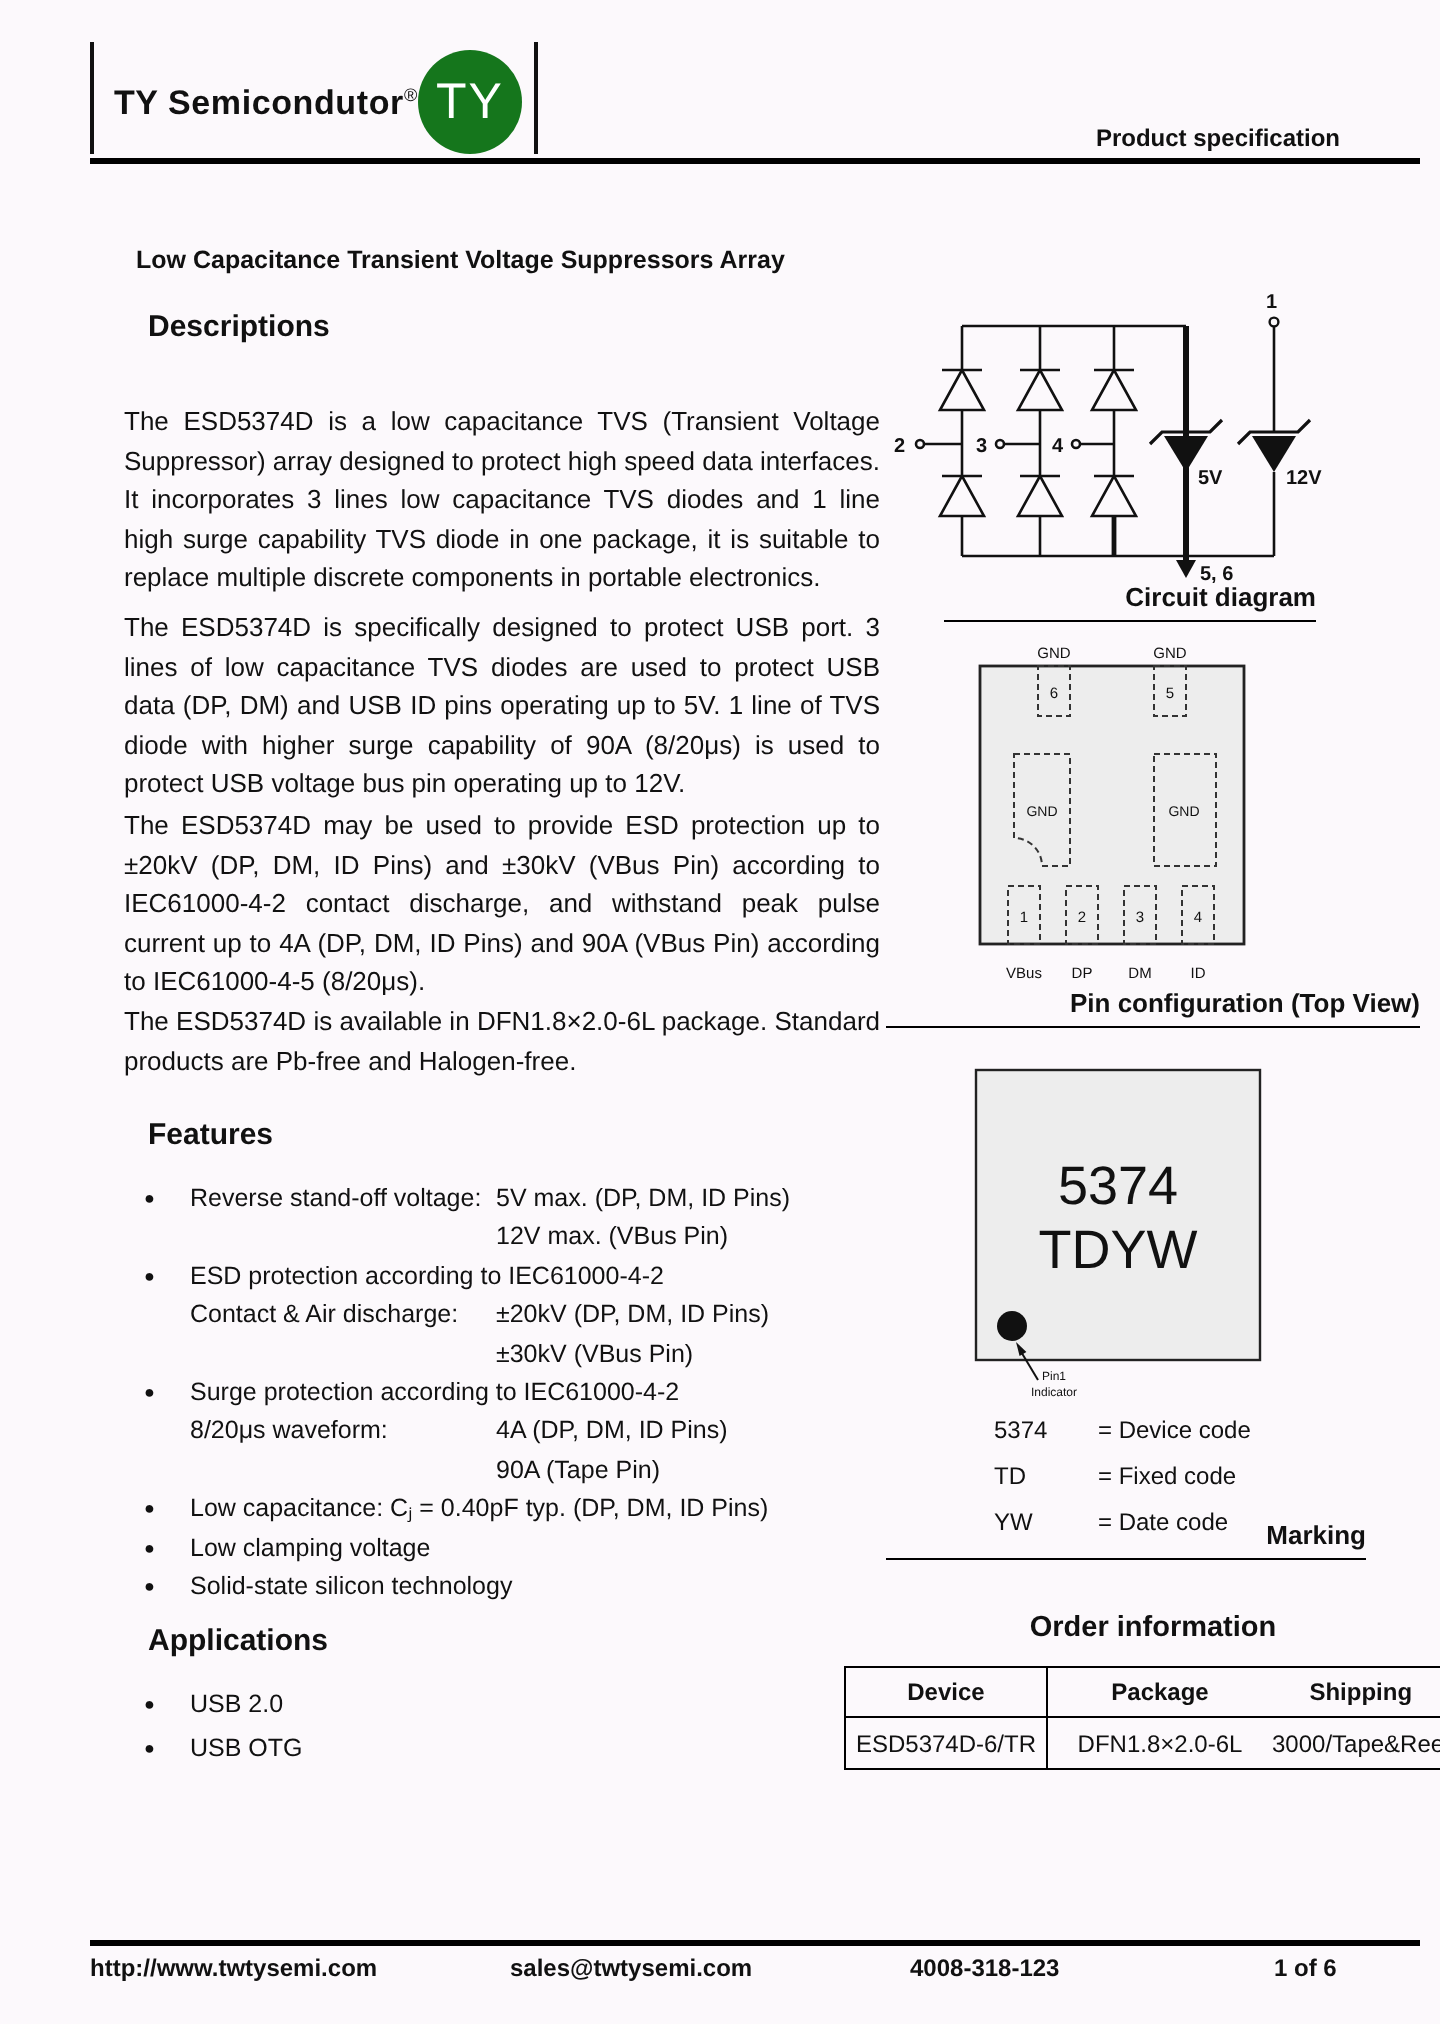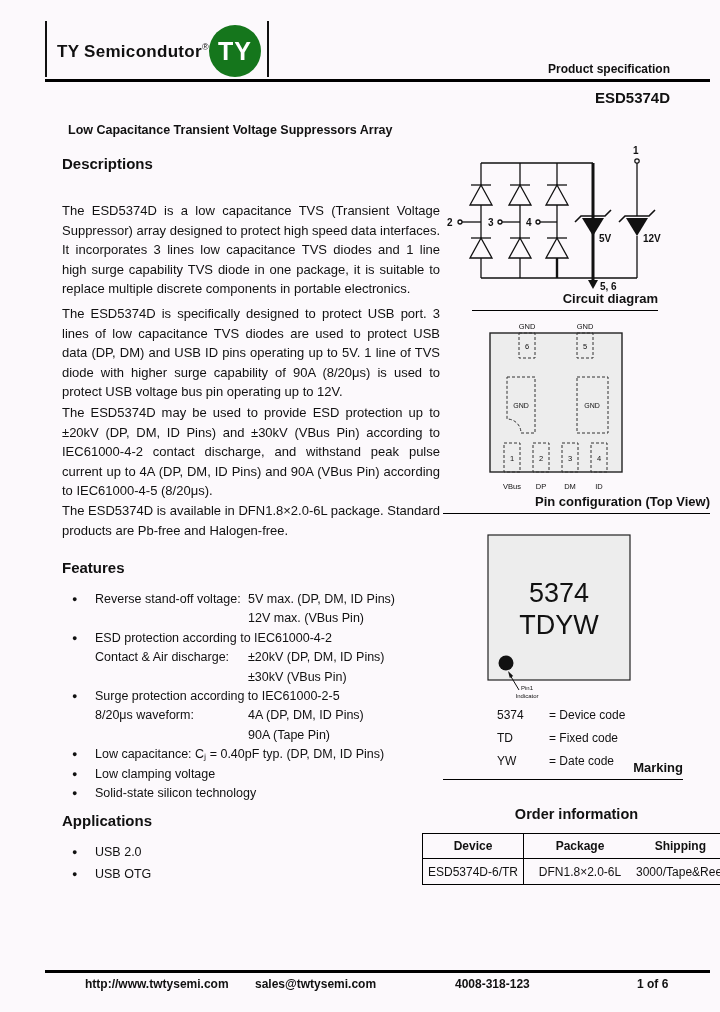--- a/index.html
+++ b/index.html
@@ -15,29 +15,29 @@
   }
   .abs { position:absolute; }
 
   
   .logo-bar { width:2px; height:56px; background:#111; }
   .brand { font-size:17px; font-weight:bold; letter-spacing:.3px; white-space:nowrap;text-align:right; }
   .brand sup { font-size:9px; font-weight:normal; }
   .logo-circle {
     width:52px; height:52px; border-radius:50%;
     display:flex; align-items:center; justify-content:center;
-    color:#fff; font-weight:bold; font-size:25px; letter-spacing:1px;
+    color:#fff; font-weight:normal; font-size:25px; letter-spacing:1px;
   }
   .spec-label { font-size:12px; font-weight:bold; text-align:right; width:270px; }
   .hrule { background:#000; }
   .part-number { font-size:15px; font-weight:bold; text-align:right; width:270px; }
 
   
   .subtitle { font-size:12.5px; font-weight:bold; }
-  .h1 { font-size:15px; font-weight:bold; }
+  .h1 { font-size:15px; font-weight:bold;margin-left:12px; }
   .para { width:378px; font-size:13px; line-height:19.6px; text-align:justify; }
   .feat-row { display:flex; width:378px; height:19.4px; font-size:12.5px; line-height:19.4px; white-space:nowrap; }
   .feat-bullet { width:33px; padding-left:10px; font-size:9px; }
   .feat-label { min-width:153px; }
   .app-row { display:flex; width:300px; height:22px; font-size:12.5px; line-height:22px; }
 
   
   svg text { font-family:"Liberation Sans", sans-serif; fill:#111; }
   .fig-caption {
     font-size:13px; font-weight:bold; text-align:right;
@@ -68,21 +68,20 @@
   <div class="abs brand" style="left:57px; top:42px;">
     <span>TY Semicondutor</span><sup>®</sup>
   </div>
   <div class="abs logo-circle" style="left:209px; top:25px; background:#15761c;">
     <span>TY</span>
   </div>
   <div class="abs logo-bar" style="left:267px; top:21px;"></div>
 
   <div class="abs spec-label" style="left:400px; top:62px;">Product specification</div>
   <div class="abs hrule" style="left:45px; top:79px; width:665px; height:3px;"></div>
-  <div class="abs part-number" style="left:400px; top:89px;">ESD5374D</div>
 
   <div class="abs subtitle" style="left:68px; top:123px;">Low Capacitance Transient Voltage Suppressors Array</div>
 
   <div class="abs h1" style="left:62px; top:155px;">Descriptions</div>
 
   <p class="abs para" style="left:62px; top:186px;margin-top:15px;">The ESD5374D is a low capacitance TVS (Transient Voltage Suppressor) array designed to protect high speed data interfaces. It incorporates 3 lines low capacitance TVS diodes and 1 line high surge capability TVS diode in one package, it is suitable to replace multiple discrete components in portable electronics.</p>
   <p class="abs para" style="left:62px; top:304px;">The ESD5374D is specifically designed to protect USB port. 3 lines of low capacitance TVS diodes are used to protect USB data (DP, DM) and USB ID pins operating up to 5V. 1 line of TVS diode with higher surge capability of 90A (8/20μs) is used to protect USB voltage bus pin operating up to 12V.</p>
   <p class="abs para" style="left:62px; top:403px;">The ESD5374D may be used to provide ESD protection up to ±20kV (DP, DM, ID Pins) and ±30kV (VBus Pin) according to IEC61000-4-2 contact discharge, and withstand peak pulse current up to 4A (DP, DM, ID Pins) and 90A (VBus Pin) according to IEC61000-4-5 (8/20μs).</p>
   <p class="abs para" style="left:62px; top:501px;">The ESD5374D is available in DFN1.8×2.0-6L package. Standard products are Pb-free and Halogen-free.</p>
 
@@ -109,21 +108,21 @@
       <span class="feat-label">Contact &amp; Air discharge:</span>
       <span class="feat-value">±20kV (DP, DM, ID Pins)</span>
     </div>
     <div class="feat-row">
       <span class="feat-bullet"></span>
       <span class="feat-label"></span>
       <span class="feat-value">±30kV (VBus Pin)</span>
     </div>
     <div class="feat-row">
       <span class="feat-bullet">●</span>
-      <span class="feat-label">Surge protection according to IEC61000-2-5</span>
+      <span class="feat-label">Surge protection according to IEC61000-4-2</span>
       <span class="feat-value"></span>
     </div>
     <div class="feat-row">
       <span class="feat-bullet"></span>
       <span class="feat-label">8/20μs waveform:</span>
       <span class="feat-value">4A (DP, DM, ID Pins)</span>
     </div>
     <div class="feat-row">
       <span class="feat-bullet"></span>
       <span class="feat-label"></span>
@@ -290,18 +289,18 @@
   <div class="abs order-table" style="left:422px; top:833px;">
     <div class="cell head dev">Device</div>
     <div class="cell head">Package</div>
     <div class="cell head">Shipping</div>
     <div class="cell dev">ESD5374D-6/TR</div>
     <div class="cell">DFN1.8×2.0-6L</div>
     <div class="cell">3000/Tape&amp;Reel</div>
   </div>
 
   <div class="abs hrule" style="left:45px; top:970px; width:665px; height:2.5px;"></div>
-  <div class="abs footer-text" style="left:45px; top:977px;margin-left:40px;">http://www.twtysemi.com</div>
+  <div class="abs footer-text" style="left:45px; top:977px;">http://www.twtysemi.com</div>
   <div class="abs footer-text" style="left:255px; top:977px;">sales@twtysemi.com</div>
   <div class="abs footer-text" style="left:455px; top:977px;text-align:center;">4008-318-123</div>
   <div class="abs footer-text" style="left:637px; top:977px;">1 of 6</div>
 
 </div>
 
 </body></html>

